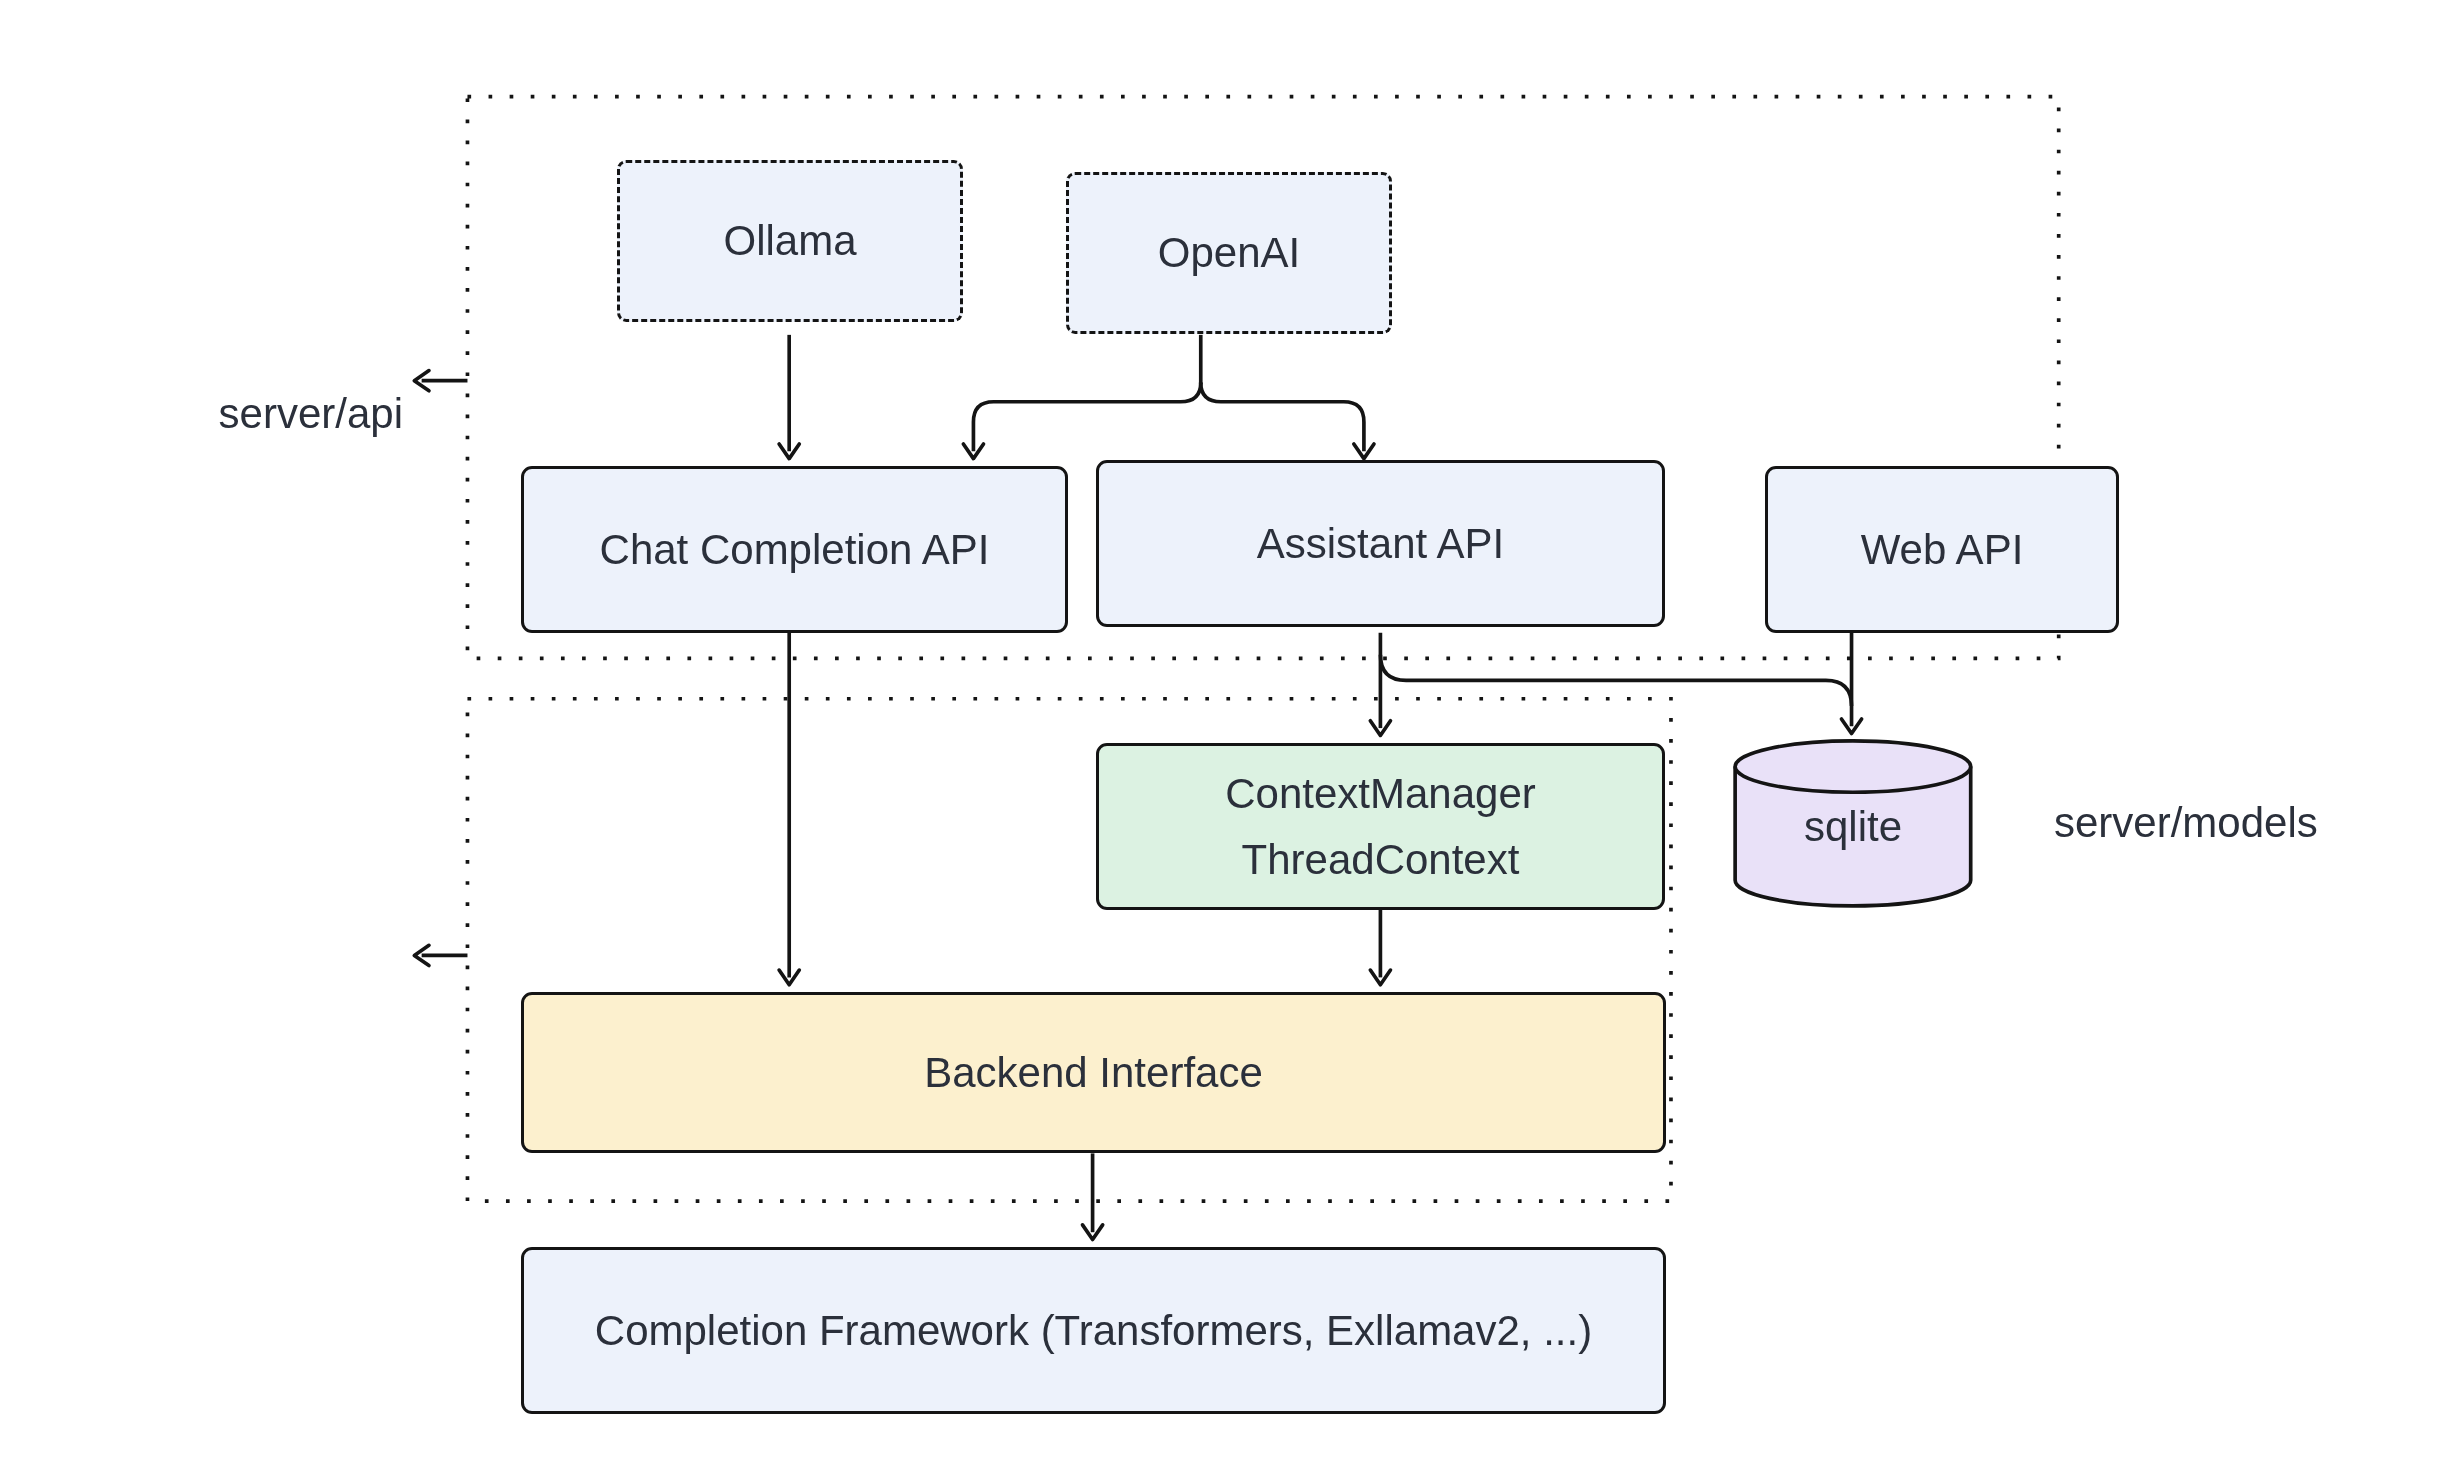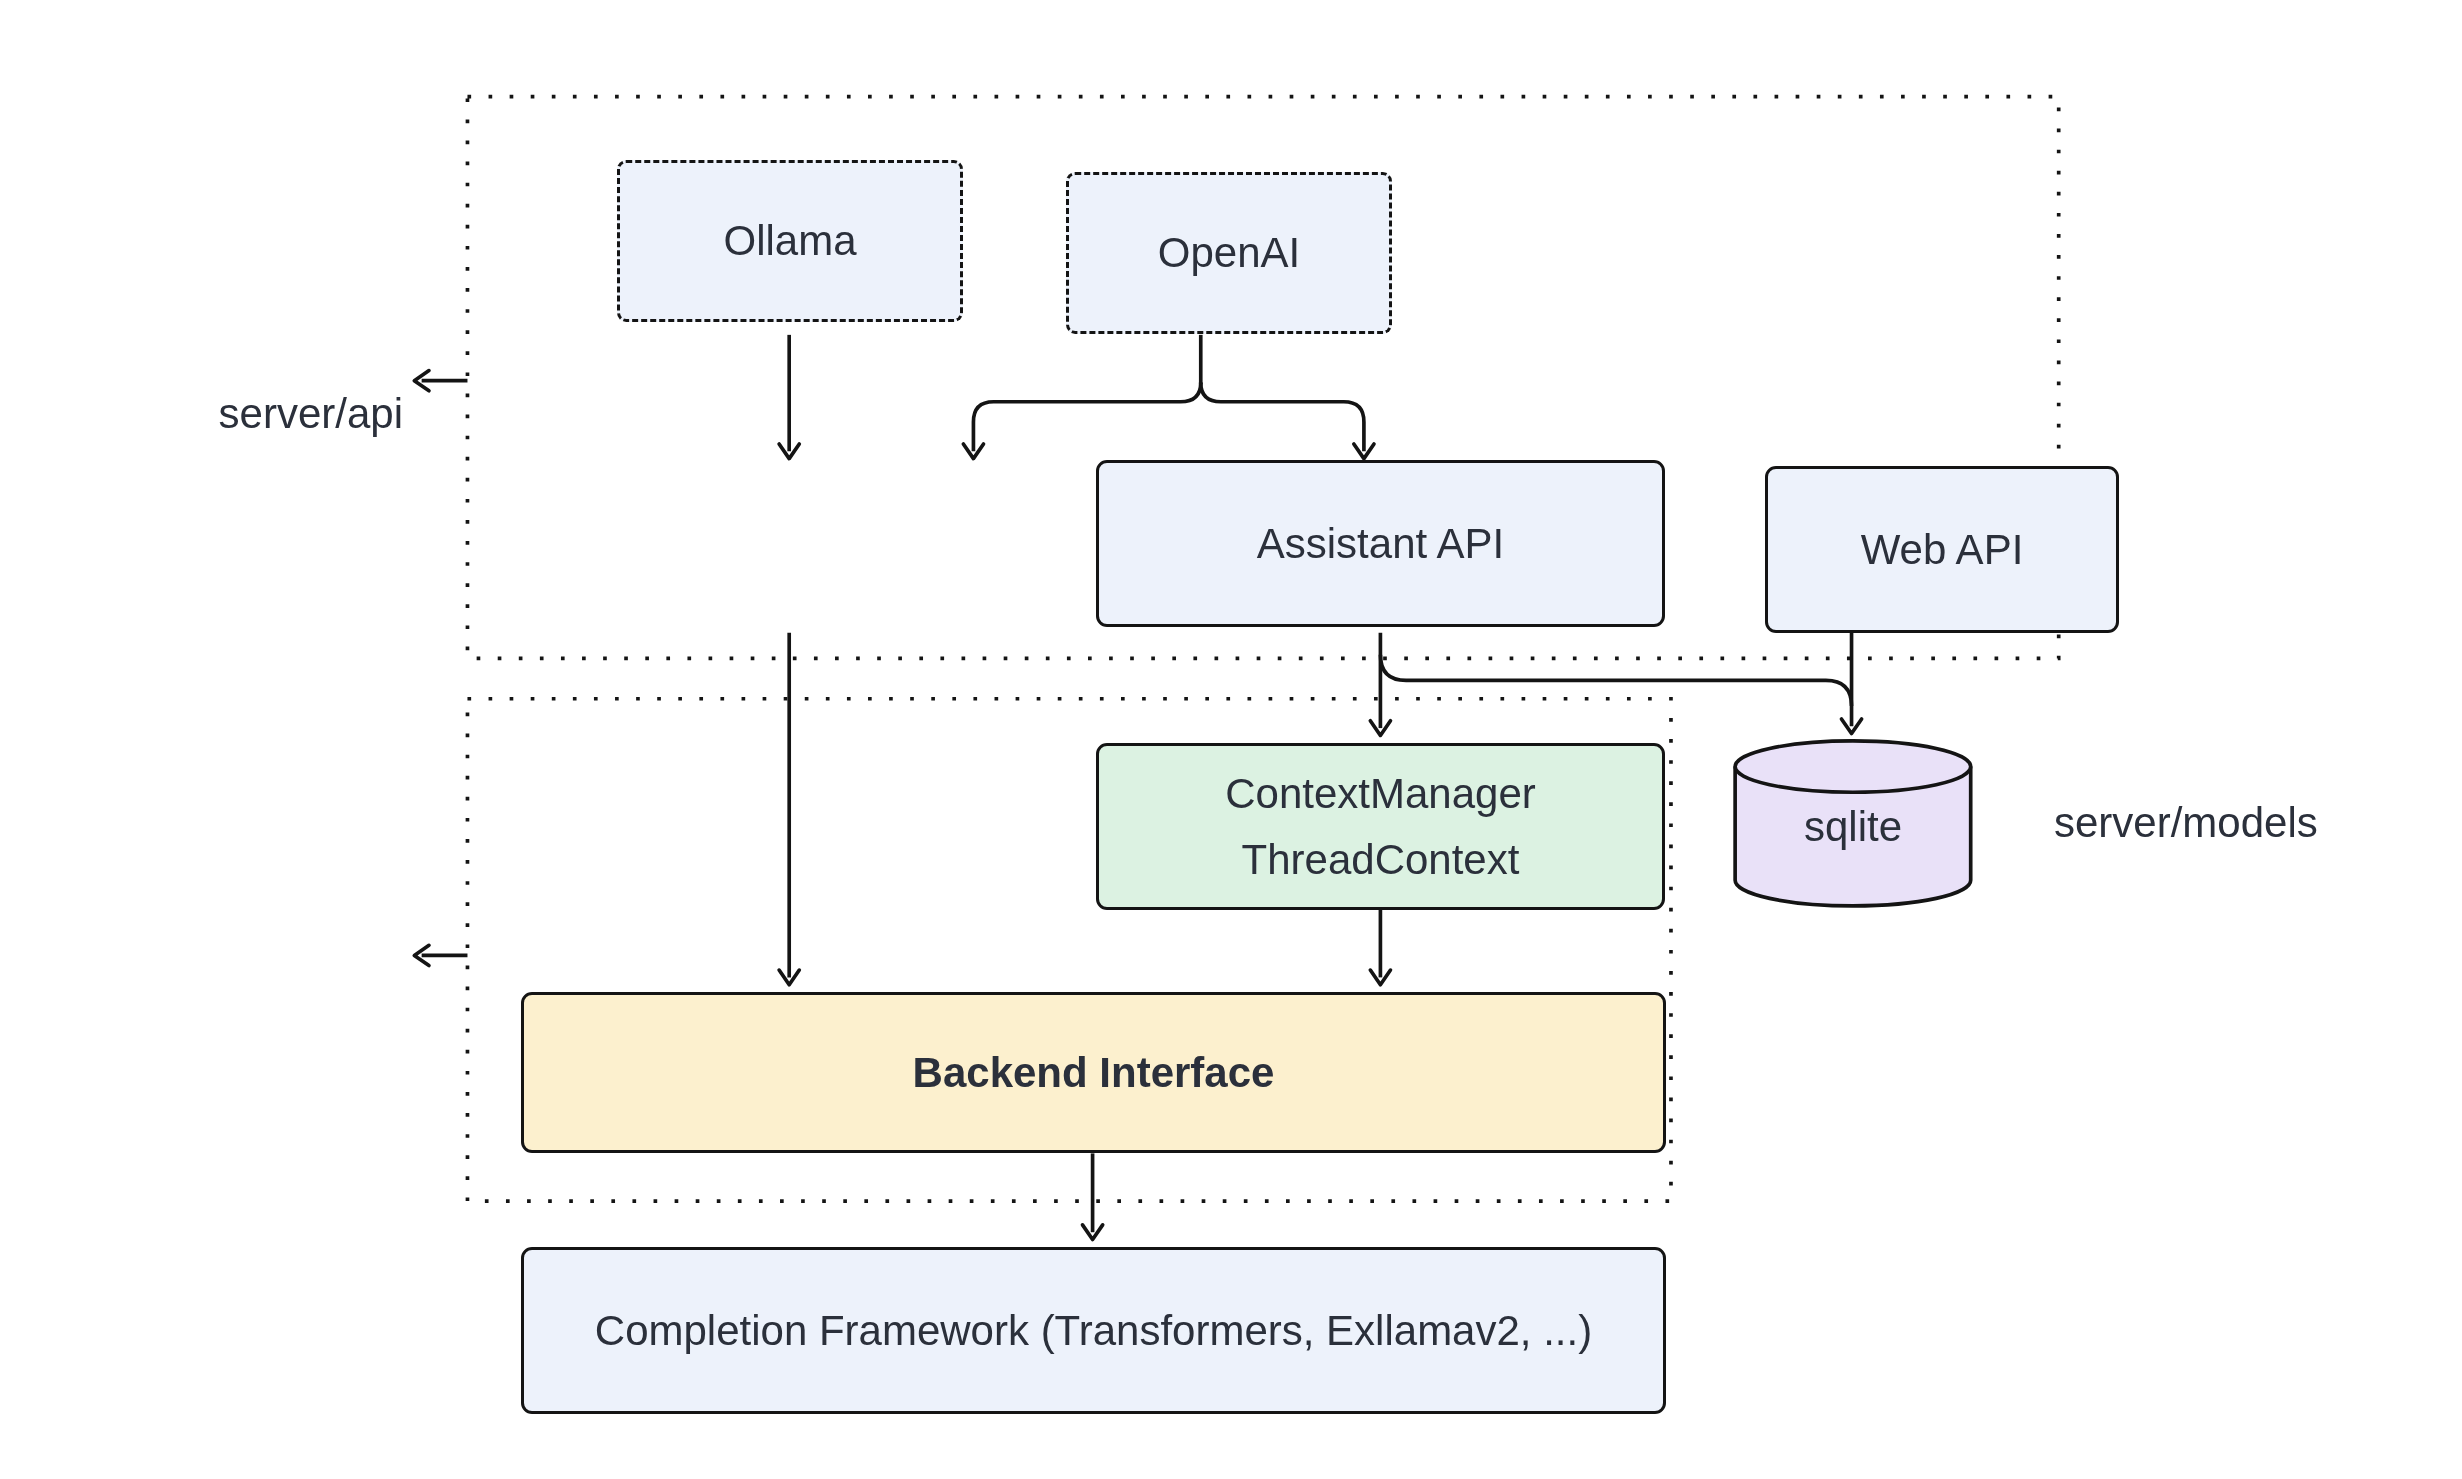--- a/index.html
+++ b/index.html
@@ -21,21 +21,21 @@
   .cyl{fill:var(--node-purple);stroke:var(--line);stroke-width:4;}
   .node{
     position:absolute; box-sizing:border-box;
     border:3.7px solid var(--line); border-radius:11px;
     display:flex; align-items:center; justify-content:center; text-align:center;
     font-size:42px; line-height:1.55; color:var(--text);
   }
   .node-label{white-space:pre-line;}
   .blue{background:var(--node-blue);}
   .green{background:var(--node-green);}
-  .yellow{background:var(--node-yellow);font-weight:bold;}
+  .yellow{background:var(--node-yellow);}
   .provider{border-style:dashed; border-radius:9.2px;}
   .side-label{
     position:absolute; font-size:42px; color:var(--text); line-height:46px;
   }
   .right-align{text-align:right;}
   .sqlite-label{
     position:absolute; left:1735px; top:799px; width:236px; height:55px;
     display:flex; align-items:center; justify-content:center;
     font-size:42px; color:var(--text);
   }
@@ -107,20 +107,23 @@
     </g>
   </svg>
 
   <div class="node blue provider" style="left:617px;top:160px;width:346px;height:162px;">
     <span class="node-label">Ollama</span>
   </div>
   <div class="node blue provider" style="left:1066px;top:172px;width:326px;height:162px;">
     <span class="node-label">OpenAI</span>
   </div>
 
+  <div class="node blue" style="left:521px;top:466px;width:547px;height:167px;">
+    <span class="node-label">Chat Completion API</span>
+  </div>
   <div class="node blue" style="left:1096px;top:460px;width:569px;height:167px;">
     <span class="node-label">Assistant API</span>
   </div>
   <div class="node blue" style="left:1765px;top:466px;width:354px;height:167px;text-align:right;">
     <span class="node-label">Web API</span>
   </div>
 
   <div class="node green" style="left:1096px;top:743px;width:569px;height:167px;">
     <span class="node-label">ContextManager
 ThreadContext</span>

